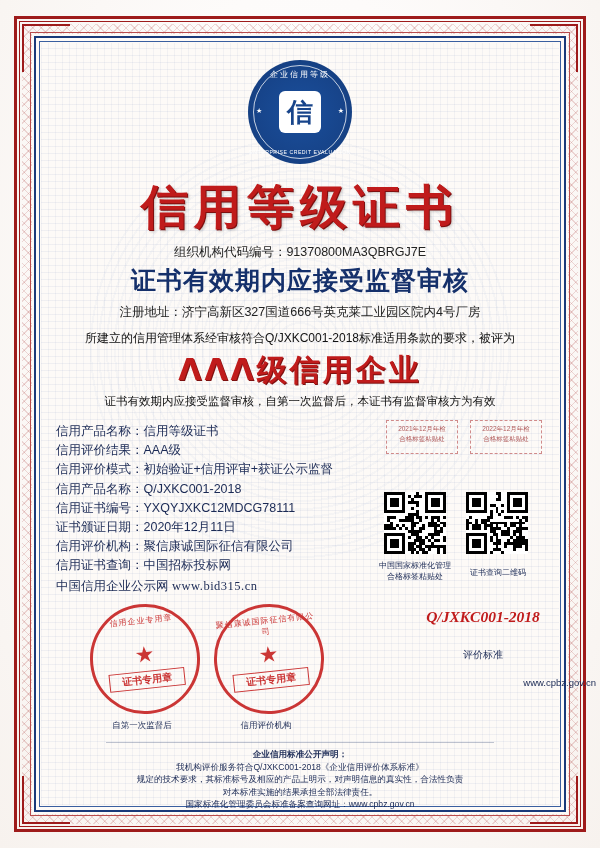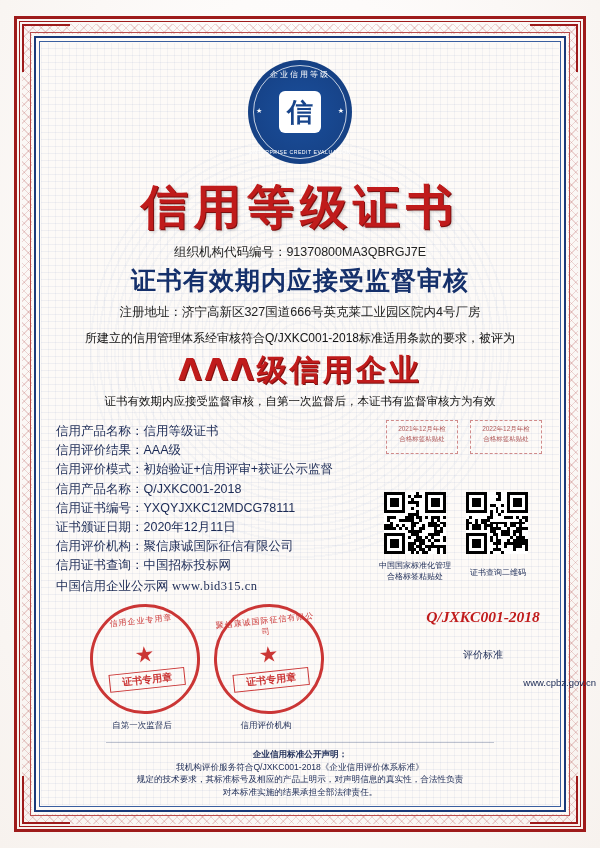--- a/index.html
+++ b/index.html
@@ -1183,15 +1183,16 @@
     <div class="stdquery">
       <div>www.cpbz.gov.cn</div>
     </div>
 
     <div class="divider"></div>
     <div class="footer">
       <div class="ftitle">企业信用标准公开声明：</div>
       <div>我机构评价服务符合Q/JXKC001-2018《企业信用评价体系标准》</div>
       <div>规定的技术要求，其标准标号及相应的产品上明示，对声明信息的真实性，合法性负责</div>
       <div>对本标准实施的结果承担全部法律责任。</div>
+      <div>国家标准化管理委员会标准备案查询网址：www.cpbz.gov.cn</div>
     </div>
   </div>
 </div>
 
 </body></html>

